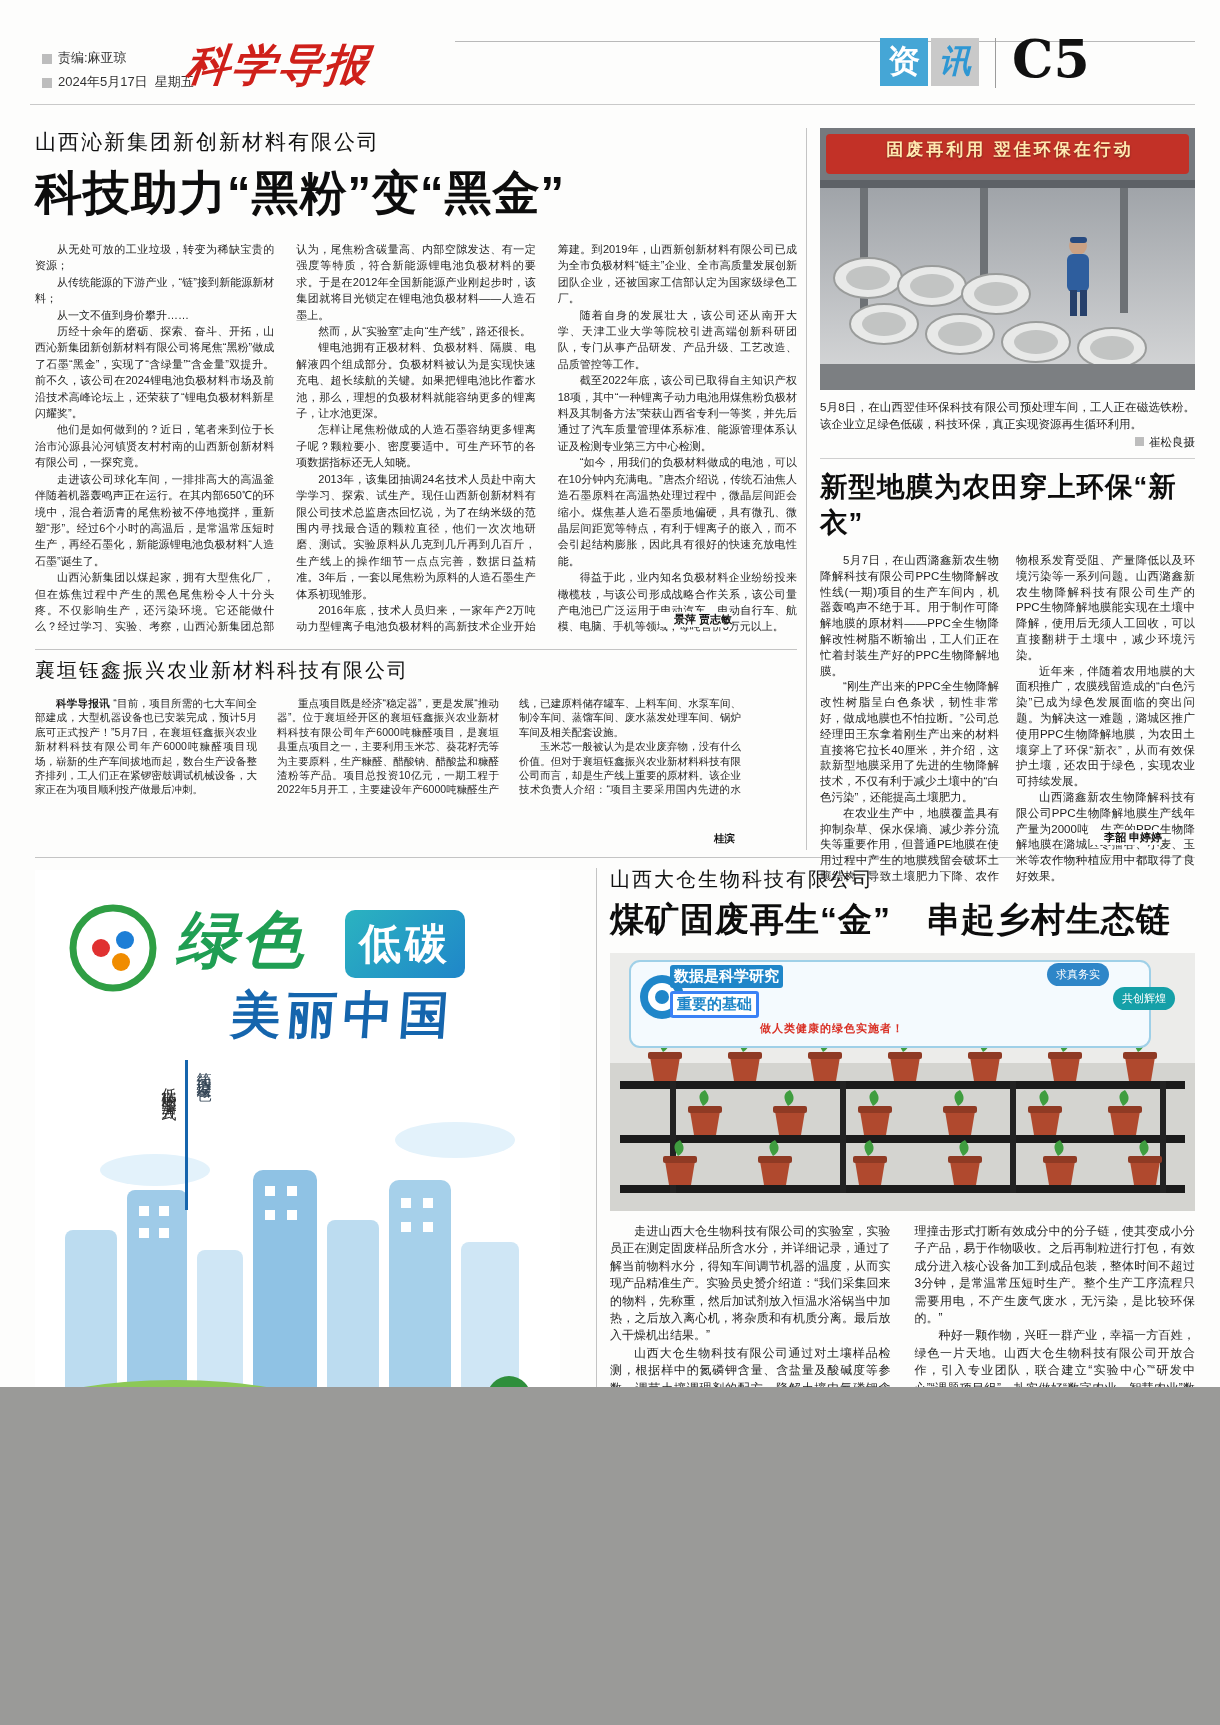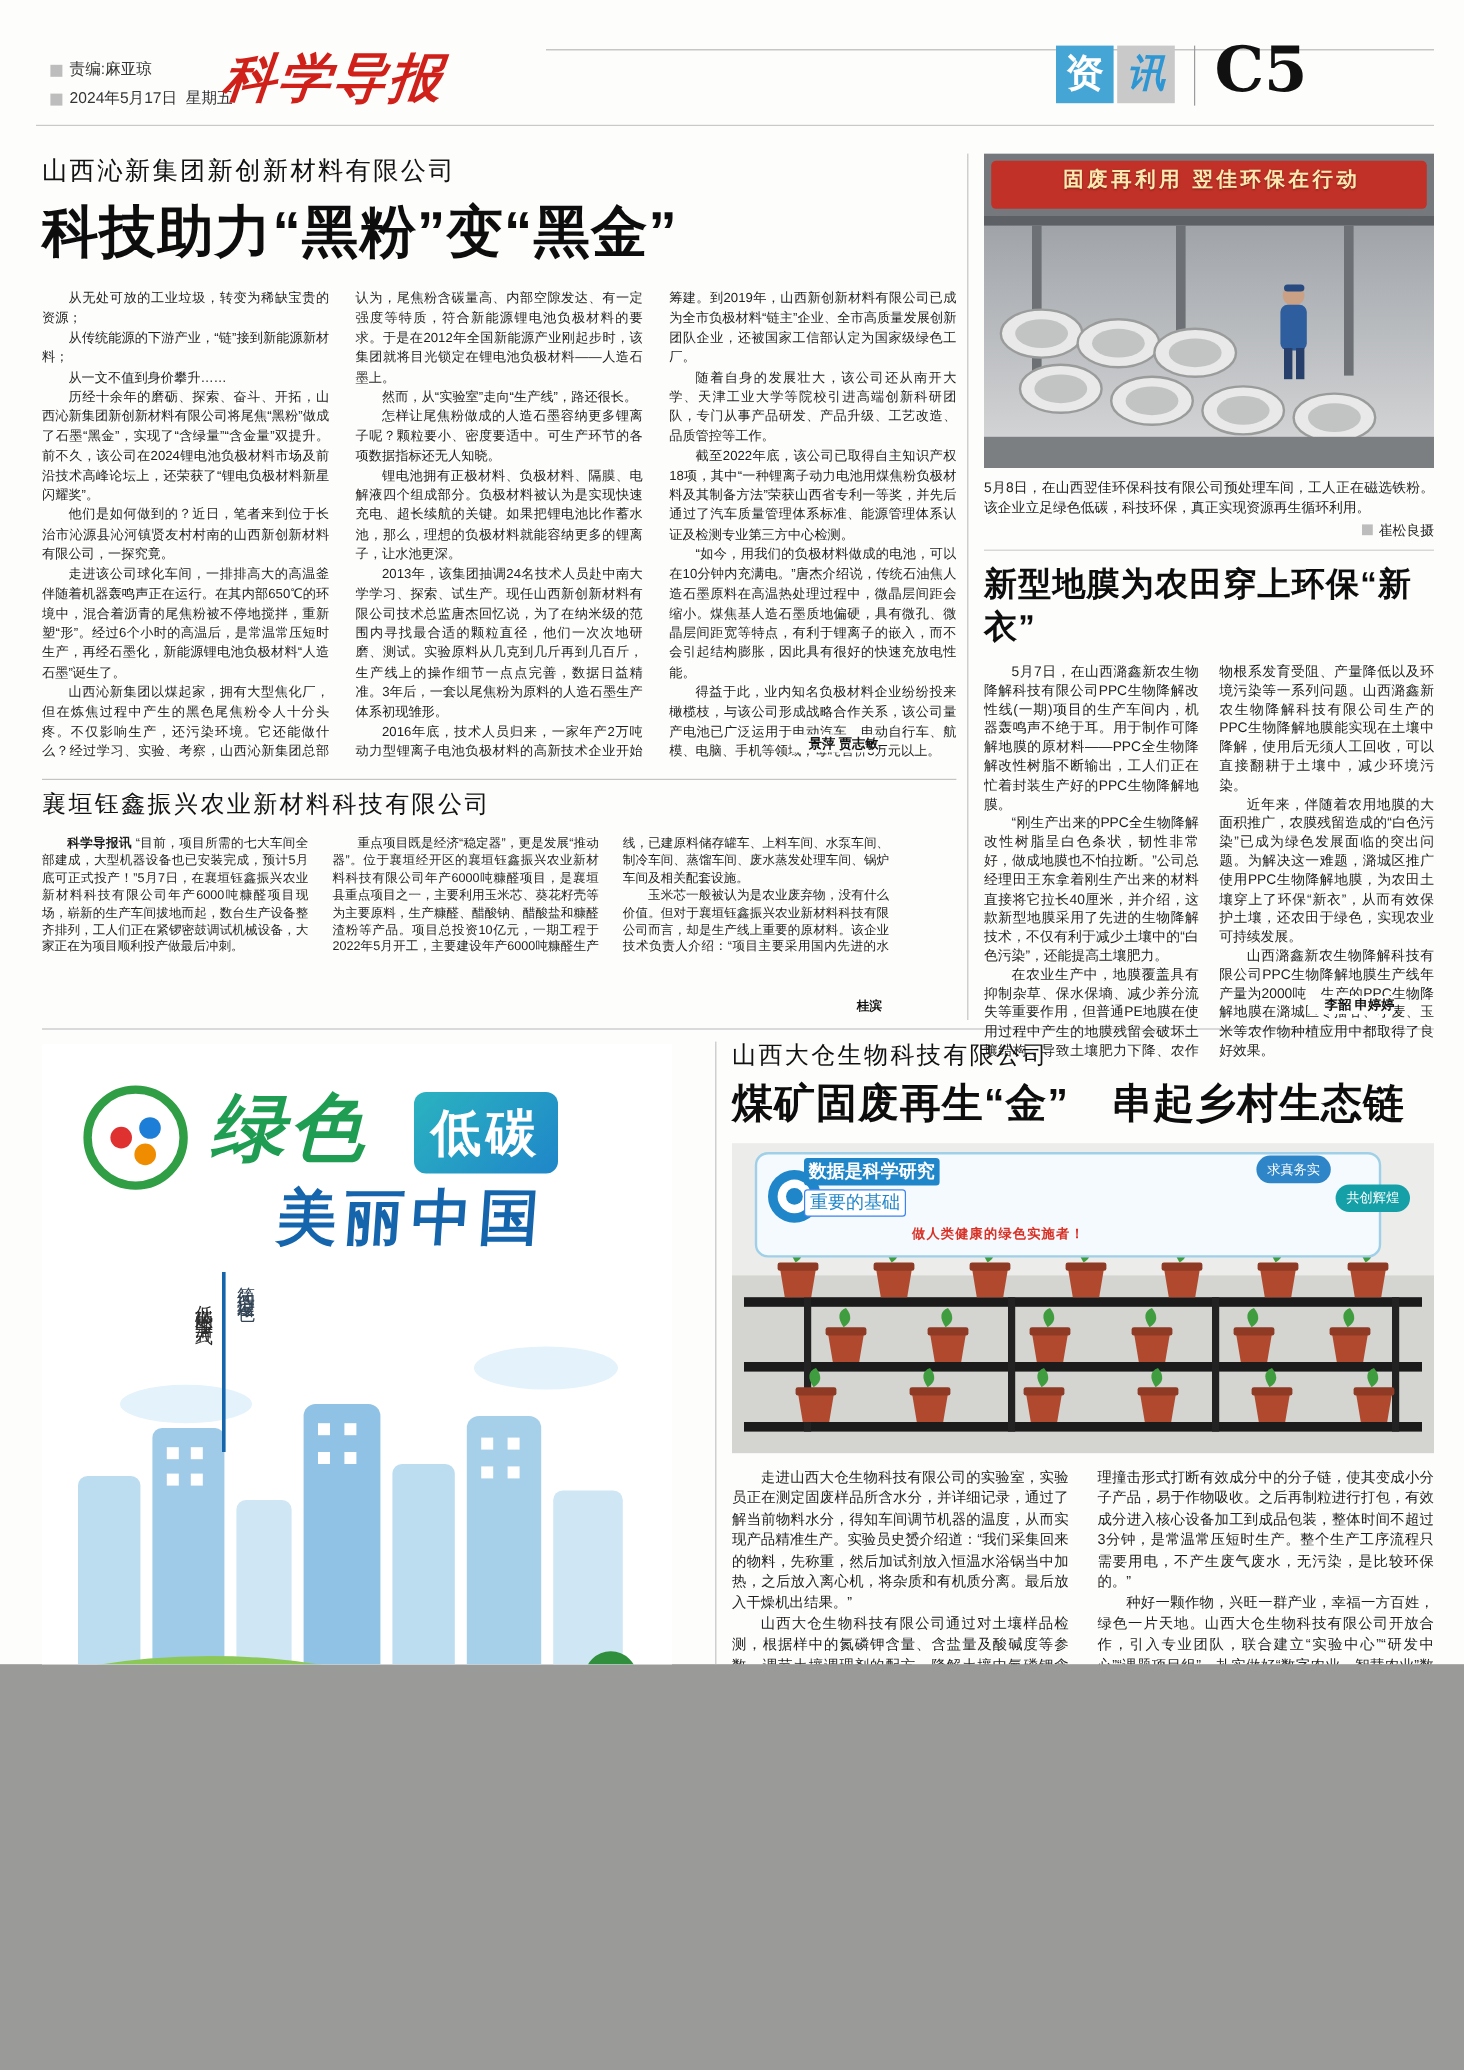--- a/index.html
+++ b/index.html
@@ -69,22 +69,22 @@
         font-size:32px;color:#cf201a;vertical-align:middle;letter-spacing:2px;}
   .poster-brand .blk{font-size:26px;color:#111;letter-spacing:14px;vertical-align:middle;margin-left:12px;}
   
   .a4{position:absolute;left:610px;top:866px;width:585px;}
   .a4 .headline{font-size:34px;margin-top:4px;letter-spacing:1px;}
   .photo2{position:relative;width:585px;height:258px;background:#dcdcda;margin-top:10px;overflow:hidden;}
   .photo2 .banner{position:absolute;left:60px;top:12px;width:430px;}
   .photo2 .bl1 span{display:inline-block;background:#1f86c9;color:#fff;font-weight:bold;font-size:15px;
         padding:2px 4px;margin-right:2px;border-radius:3px;}
   .photo2 .bl2{margin-top:3px;}
-  .photo2 .bl2 span{display:inline-block;background:#fff;color:#1f86c9;font-weight:normal;font-size:15px;
-        padding:1px 4px;margin-right:2px;border:1px solid #3b82f6;border-radius:3px;}
+  .photo2 .bl2 span{display:inline-block;background:#fff;color:#1f86c9;font-weight:bold;font-size:15px;
+        padding:1px 4px;margin-right:2px;border:3px solid #3b82f6;border-radius:3px;}
   .photo2 .slogan{position:absolute;left:150px;top:68px;color:#d93025;font-size:11px;font-weight:bold;letter-spacing:1px;}
   .photo2 .cloud{position:absolute;background:#2e86c8;color:#fff;font-size:11px;padding:4px 9px;border-radius:12px;}
   .photo2 .c1{right:86px;top:10px;}
   .photo2 .c2{right:20px;top:34px;background:#15a0a8;}
   .a4-body{margin-top:12px;height:498px;column-count:2;column-gap:24px;font-size:12px;line-height:17.4px;}
   svg{display:block;}
 </style>
 </head>
 <body>
 
@@ -109,22 +109,22 @@
     <div class="headline">科技助力“黑粉”变“黑金”</div>
     <div class="a1-body bodycols">
       <p>从无处可放的工业垃圾，转变为稀缺宝贵的资源；</p>
       <p>从传统能源的下游产业，“链”接到新能源新材料；</p>
       <p>从一文不值到身价攀升……</p>
       <p>历经十余年的磨砺、探索、奋斗、开拓，山西沁新集团新创新材料有限公司将尾焦“黑粉”做成了石墨“黑金”，实现了“含绿量”“含金量”双提升。前不久，该公司在2024锂电池负极材料市场及前沿技术高峰论坛上，还荣获了“锂电负极材料新星闪耀奖”。</p>
       <p>他们是如何做到的？近日，笔者来到位于长治市沁源县沁河镇贤友村村南的山西新创新材料有限公司，一探究竟。</p>
       <p>走进该公司球化车间，一排排高大的高温釜伴随着机器轰鸣声正在运行。在其内部650℃的环境中，混合着沥青的尾焦粉被不停地搅拌，重新塑“形”。经过6个小时的高温后，是常温常压短时生产，再经石墨化，新能源锂电池负极材料“人造石墨”诞生了。</p>
       <p>山西沁新集团以煤起家，拥有大型焦化厂，但在炼焦过程中产生的黑色尾焦粉令人十分头疼。不仅影响生产，还污染环境。它还能做什么？经过学习、实验、考察，山西沁新集团总部认为，尾焦粉含碳量高、内部空隙发达、有一定强度等特质，符合新能源锂电池负极材料的要求。于是在2012年全国新能源产业刚起步时，该集团就将目光锁定在锂电池负极材料——人造石墨上。</p>
       <p>然而，从“实验室”走向“生产线”，路还很长。</p>
+      <p>锂电池拥有正极材料、负极材料、隔膜、电解液四个组成部分。负极材料被认为是实现快速充电、超长续航的关键。如果把锂电池比作蓄水池，那么，理想的负极材料就能容纳更多的锂离子，让水池更深。</p>
       <p>怎样让尾焦粉做成的人造石墨容纳更多锂离子呢？颗粒要小、密度要适中。可生产环节的各项数据指标还无人知晓。</p>
-      <p>锂电池拥有正极材料、负极材料、隔膜、电解液四个组成部分。负极材料被认为是实现快速充电、超长续航的关键。如果把锂电池比作蓄水池，那么，理想的负极材料就能容纳更多的锂离子，让水池更深。</p>
       <p>2013年，该集团抽调24名技术人员赴中南大学学习、探索、试生产。现任山西新创新材料有限公司技术总监唐杰回忆说，为了在纳米级的范围内寻找最合适的颗粒直径，他们一次次地研磨、测试。实验原料从几克到几斤再到几百斤，生产线上的操作细节一点点完善，数据日益精准。3年后，一套以尾焦粉为原料的人造石墨生产体系初现雏形。</p>
       <p>2016年底，技术人员归来，一家年产2万吨动力型锂离子电池负极材料的高新技术企业开始筹建。到2019年，山西新创新材料有限公司已成为全市负极材料“链主”企业、全市高质量发展创新团队企业，还被国家工信部认定为国家级绿色工厂。</p>
       <p>随着自身的发展壮大，该公司还从南开大学、天津工业大学等院校引进高端创新科研团队，专门从事产品研发、产品升级、工艺改造、品质管控等工作。</p>
       <p>截至2022年底，该公司已取得自主知识产权18项，其中“一种锂离子动力电池用煤焦粉负极材料及其制备方法”荣获山西省专利一等奖，并先后通过了汽车质量管理体系标准、能源管理体系认证及检测专业第三方中心检测。</p>
       <p>“如今，用我们的负极材料做成的电池，可以在10分钟内充满电。”唐杰介绍说，传统石油焦人造石墨原料在高温热处理过程中，微晶层间距会缩小。煤焦基人造石墨质地偏硬，具有微孔、微晶层间距宽等特点，有利于锂离子的嵌入，而不会引起结构膨胀，因此具有很好的快速充放电性能。</p>
       <p>得益于此，业内知名负极材料企业纷纷投来橄榄枝，与该公司形成战略合作关系，该公司量产电池已广泛运用于电动汽车、电动自行车、航模、电脑、手机等领域，每吨售价3万元以上。</p>
 
     </div>
   </div>
   <div class="byline" style="left:660px;top:612px;font-size:11px;">景萍 贾志敏</div>

